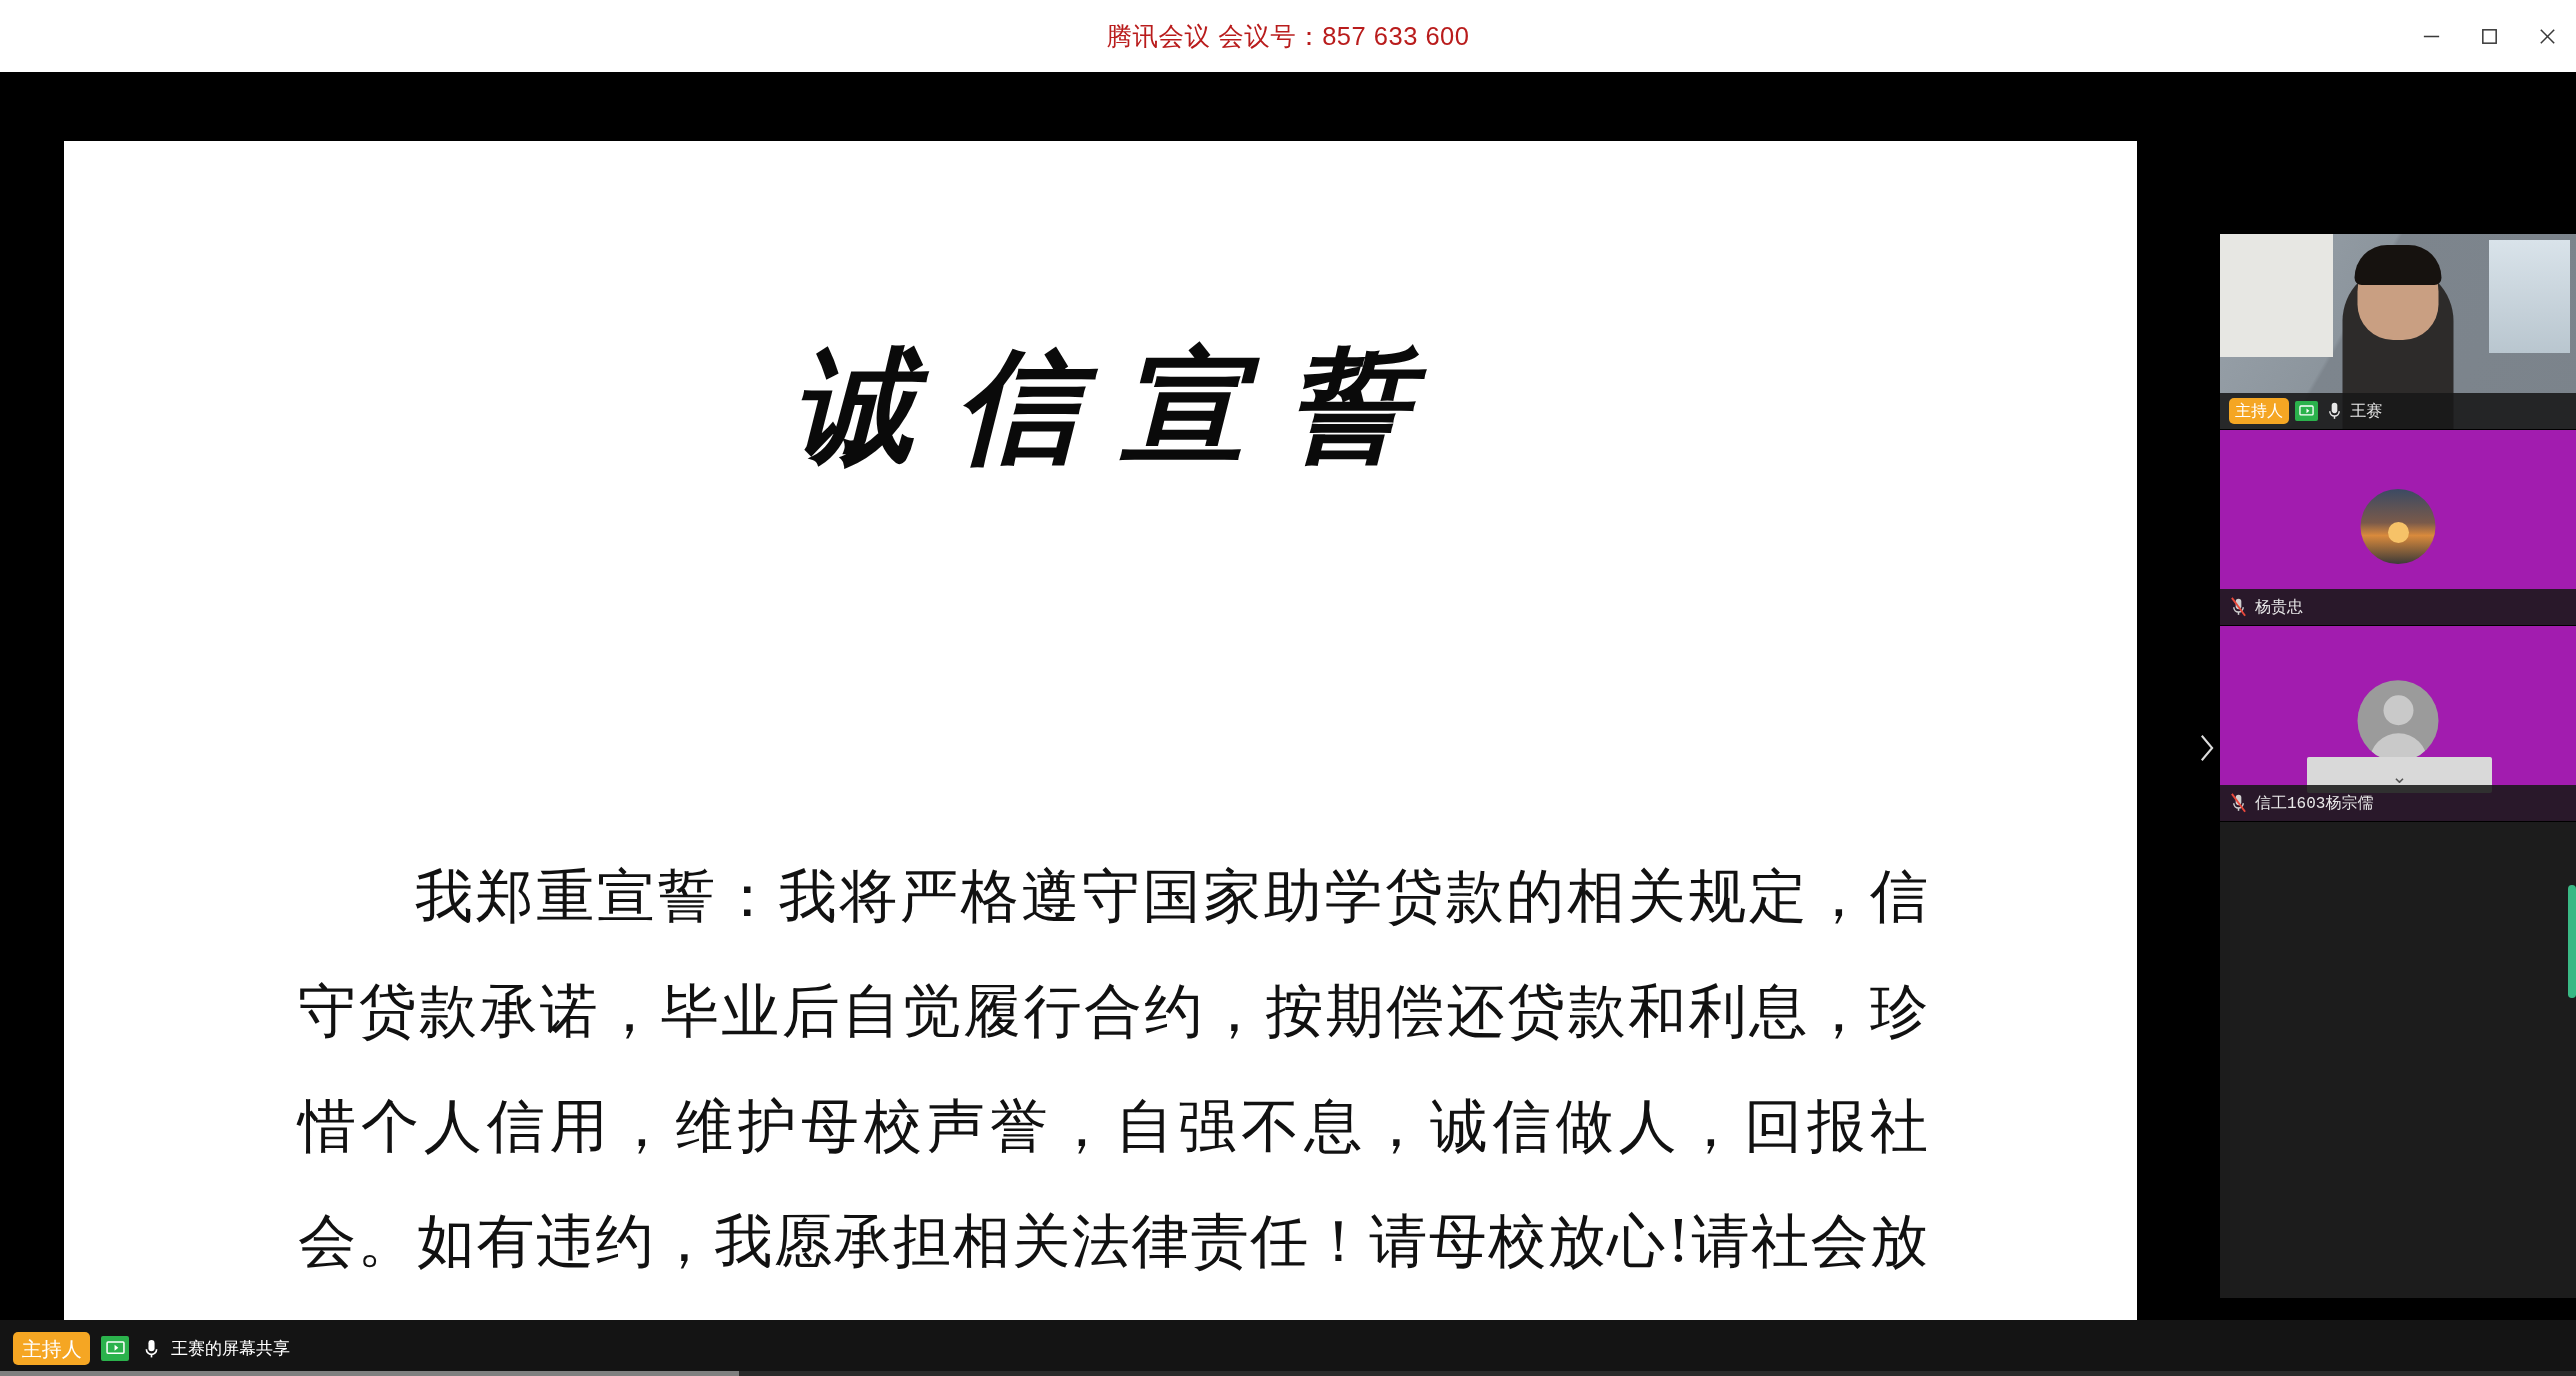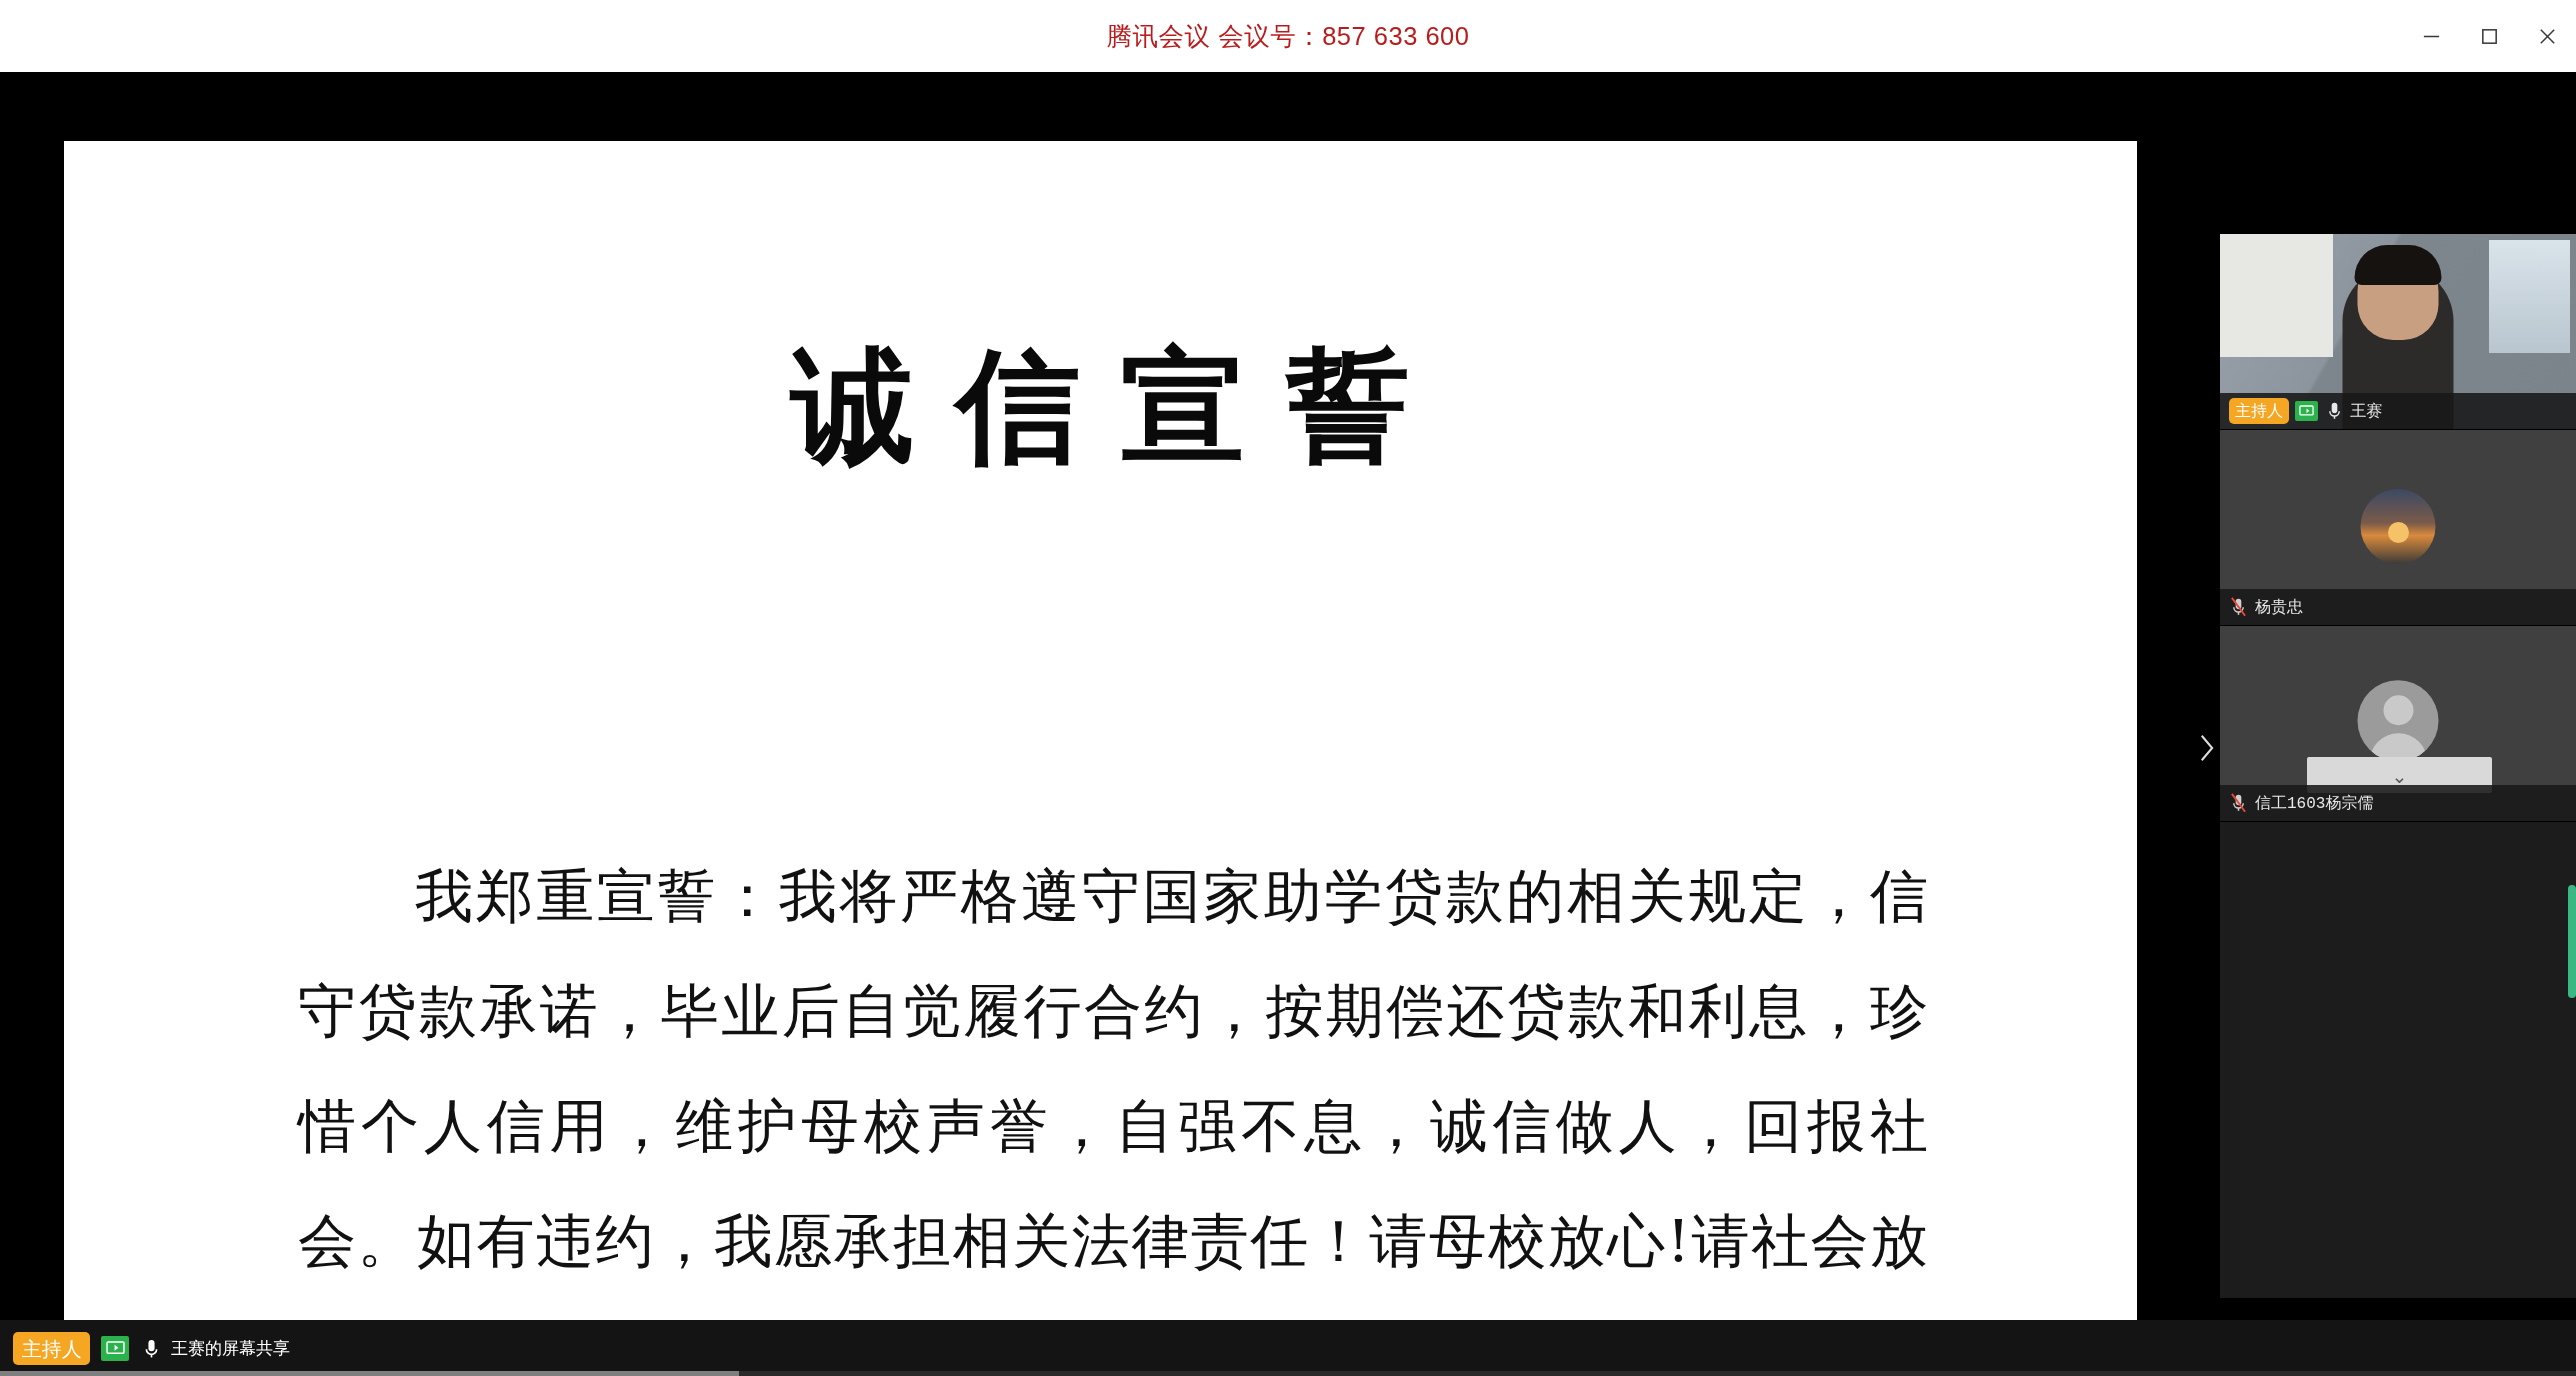--- a/index.html
+++ b/index.html
@@ -80,20 +80,21 @@
     top: 184px;
     width: 2073px;
     text-align: center;
     font-family: "DejaVu Serif", serif;
     font-weight: bold;
     font-size: 124px;
     letter-spacing: 41px;
     text-indent: 41px;
     color: #0a0a0a;
     white-space: nowrap;
+    font-style: italic;
   }
   .slide-body {
     position: absolute;
     left: 234px;
     top: 698px;
     width: 1631px;
     font-family: "DejaVu Serif", serif;
     font-size: 58px;
     line-height: 115px;
     color: #111111;
@@ -108,21 +109,21 @@
     right: 0;
     top: 162px;
     width: 356px;
     height: 1064px;
     background: #1c1c1c;
   }
   .tile {
     position: relative;
     width: 356px;
     height: 195px;
-    background: #404040;
+    background: #a21caf;
     overflow: hidden;
     border-bottom: 0.9px solid #000;
   }
   .tile.video {
     background: #6d747a;
   }
   .tile.video .vid {
     position: absolute;
     inset: 0;
     background:

